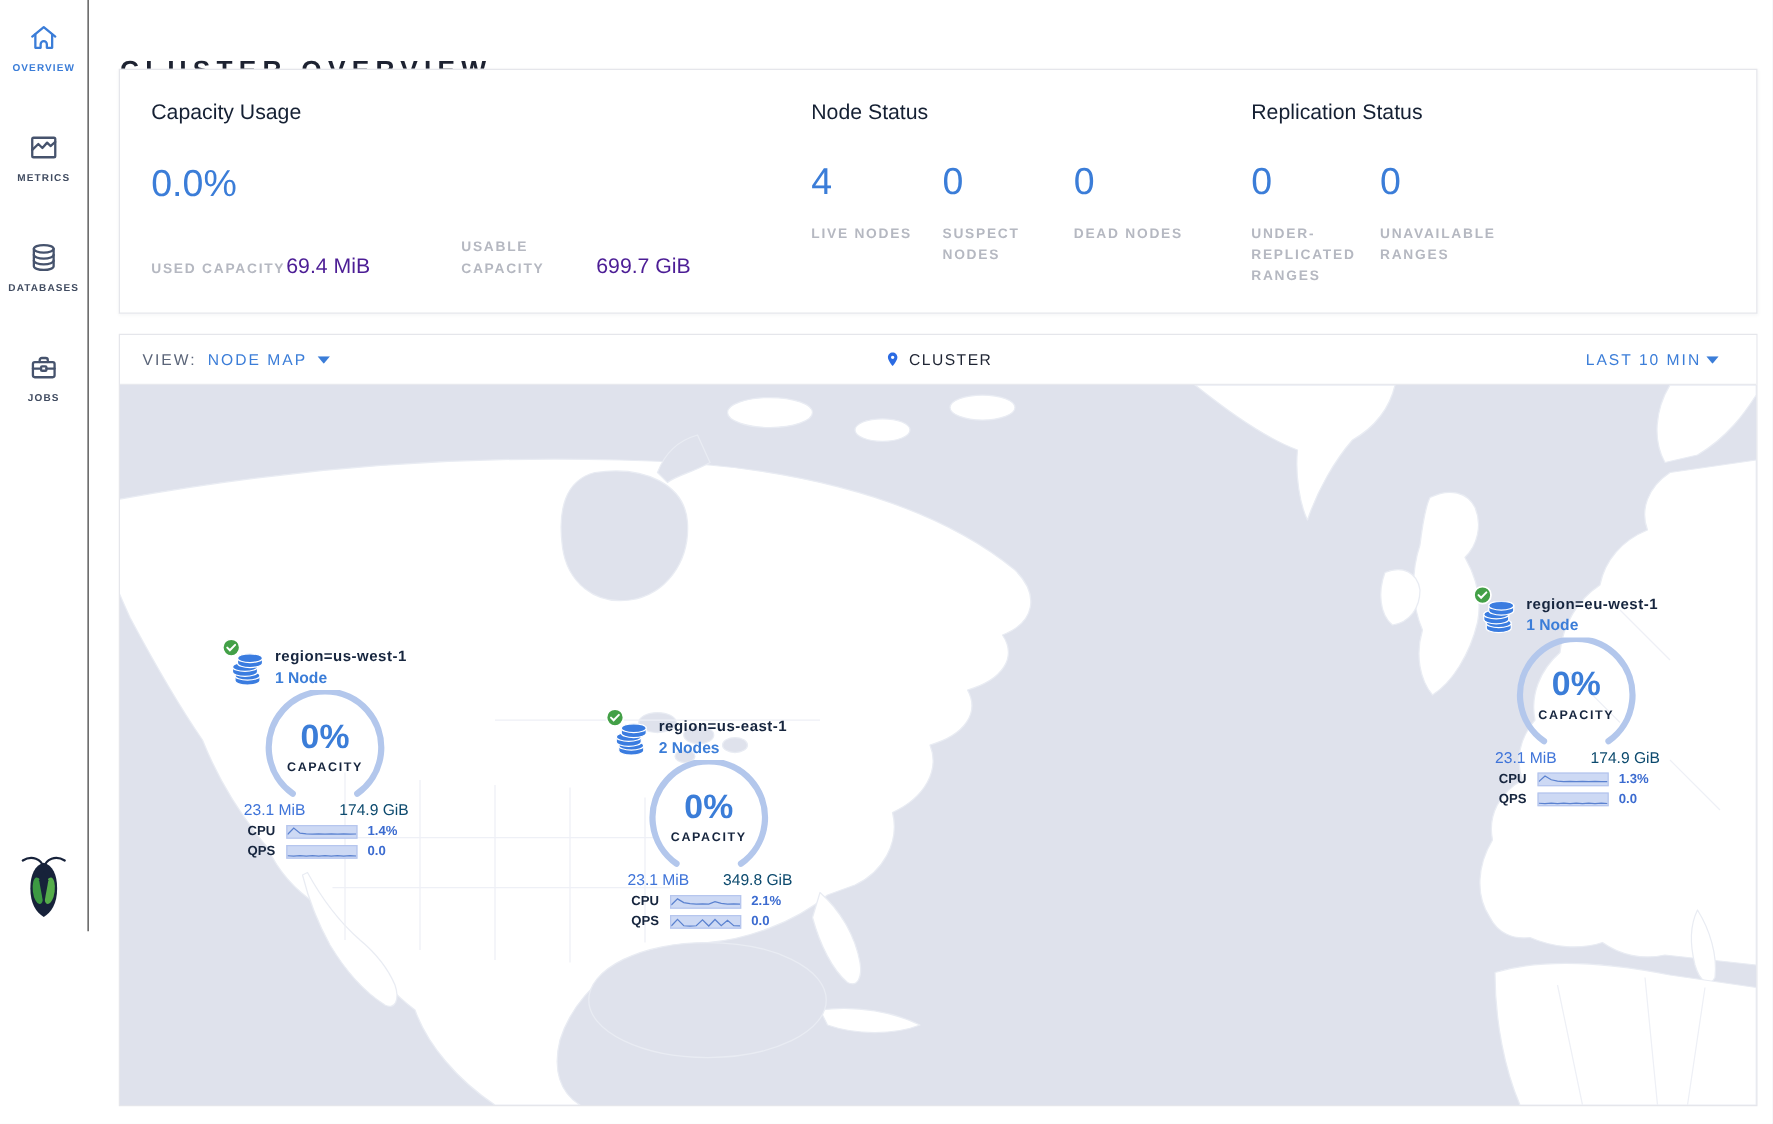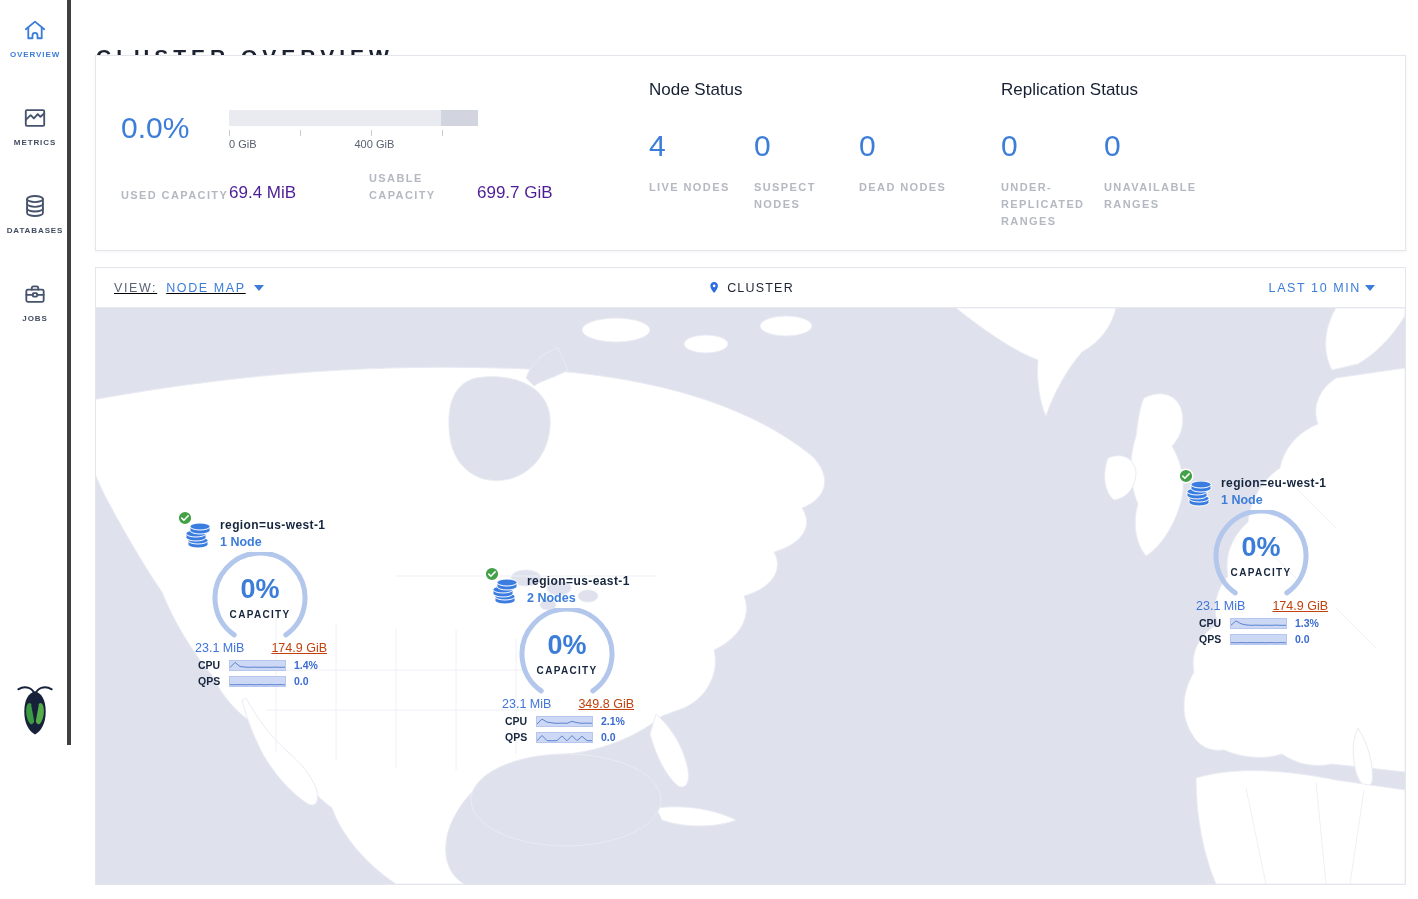--- a/index.html
+++ b/index.html
@@ -2,21 +2,21 @@
 <html><head>
 <meta charset="utf-8">
 <style>
   * { margin:0; padding:0; box-sizing:border-box; }
   html,body { width:1418px; height:899px; background:#fff; overflow:hidden;
               font-family:"Liberation Sans", sans-serif; }
   body { position:relative; }
 
   
   .sidebar { position:absolute; left:0; top:0; width:71px; height:745px;
-             background:#fff; border-right:4px solid #404040; z-index:5; }
+             background:#fff; border-right:1px solid #404040; z-index:5; }
   .side-item { width:70px; margin-top:13px; padding:4px 0 8px; display:flex;
                flex-direction:column; align-items:center; cursor:pointer; }
   .side-item + .side-item { margin-top:34px; }
   .side-item .lbl { margin-top:7px; font-size:8px; font-weight:bold;
                     letter-spacing:.9px; color:#414c61; }
   .side-item.active .lbl { color:#3b7dd8; }
   .side-item svg { stroke:#46536d; }
   .side-item.active svg { stroke:#3b7dd8; }
   .side-logo { position:absolute; left:13px; bottom:6px; }
 
@@ -55,21 +55,21 @@
   .sec-nodes .stat-col:nth-child(2){ width:105px; }
   .sec-repl .stat-col:nth-child(1){ width:103px; }
   .sec-repl .stat-col:nth-child(2){ width:177px; }
 
   
   .map-card { position:absolute; left:95px; top:267px; width:1311px; height:618px;
               border:1px solid #e5e6eb; background:#fff; }
   .toolbar { position:relative; height:40px; display:flex; align-items:center;
              border-bottom:1px solid #e8e9ee; background:#fff; font-size:12.5px;
              letter-spacing:1.6px; }
-  .tb-left { margin-left:18px; display:flex; align-items:flex-start; gap:9px;text-decoration:underline; }
+  .tb-left { margin-left:18px; display:flex; align-items:flex-start; gap:9px; }
   .tb-view { color:#5a6478; }
   .tb-drop { color:#3b7dd8; display:flex; align-items:center; gap:8px; cursor:pointer; }
   .tb-center { position:absolute; left:50%; transform:translateX(-50%);
                display:flex; align-items:center; gap:7px; color:#1e2433;
                letter-spacing:1.2px; cursor:pointer; }
   .tb-right { margin-left:auto; margin-right:30px; color:#3b7dd8; display:flex;
               align-items:center; gap:4px; cursor:pointer; }
 
   .map-area { position:relative; width:1309px; height:576px; overflow:hidden; background:#dfe2ec; }
   .world { position:absolute; left:0; top:0; }
@@ -83,21 +83,21 @@
   .region { font-size:12px; font-weight:bold; letter-spacing:.4px; color:#16253e; }
   .nodelink { font-size:12.5px; font-weight:bold; color:#3b7dd8; cursor:pointer; }
   .gauge { position:relative; width:150px; height:86px; margin-top:1px; }
   .gauge svg { position:absolute; left:50%; top:0; transform:translateX(-50%); }
   .gauge-pct { position:absolute; top:22px; left:0; right:0; text-align:center;
                font-size:27px; font-weight:bold; color:#3b7dd8; }
   .gauge-cap { position:absolute; top:57px; left:0; right:0; text-align:center;
                font-size:10px; font-weight:bold; letter-spacing:1.3px; color:#16253e; }
   .vals { display:flex; justify-content:space-between; width:132px; margin:3px 0 0 10px; }
   .val-used { font-size:12.5px; color:#3f74d9; }
-  .val-total { font-size:12.5px; color:#c2410c;text-decoration:underline; }
+  .val-total { font-size:12.5px; color:#0c4a6e; }
   .metric { display:flex; align-items:flex-end; margin:4px 0 0 13px; }
   .metric-label { width:31px; font-size:10.5px; font-weight:bold; color:#16253e; }
   .spark { width:57px; height:11px; background:#cdd9f4; border:1px solid #b6c6ee; }
   .metric-val { margin-left:8px; font-size:10.5px; font-weight:bold; color:#3b6bd0; }
 
   .node-usw { left:89px;  top:205px; }
   .node-use { left:396px; top:261px; }
   .node-euw { left:1090px; top:163px; }
 </style>
 </head>
@@ -147,33 +147,23 @@
       <path d="M22 18 L26 26 L22 48 L18 26 Z" fill="#17223a"></path>
     </svg>
   </div>
 </nav>
 
 <h1 class="page-title">CLUSTER OVERVIEW</h1>
 
 <section class="summary-card">
 
   <div class="sec-cap">
+    <div class="sec-title">Capacity Usage</div>
     <div class="cap-row">
       <div class="cap-pct">0.0%</div>
-      <div class="cap-bar-wrap">
-        <div class="cap-track">
-          <div class="cap-dark"></div>
-        </div>
-        <div class="tick" style="left:0%"></div>
-        <div class="tick" style="left:28.6%"></div>
-        <div class="tick" style="left:57.1%"></div>
-        <div class="tick" style="left:85.7%"></div>
-        <div class="tick-lbl" style="left:0%">0 GiB</div>
-        <div class="tick-lbl" style="left:57.1%; transform:translateX(-42%)">400 GiB</div>
-      </div>
     </div>
     <div class="cap-stats">
       <div class="cap-stat cap-stat1">
         <div class="slbl">USED CAPACITY</div>
         <div class="sval">69.4 MiB</div>
       </div>
       <div class="cap-stat">
         <div class="slbl">USABLE CAPACITY</div>
         <div class="sval">699.7 GiB</div>
       </div>

